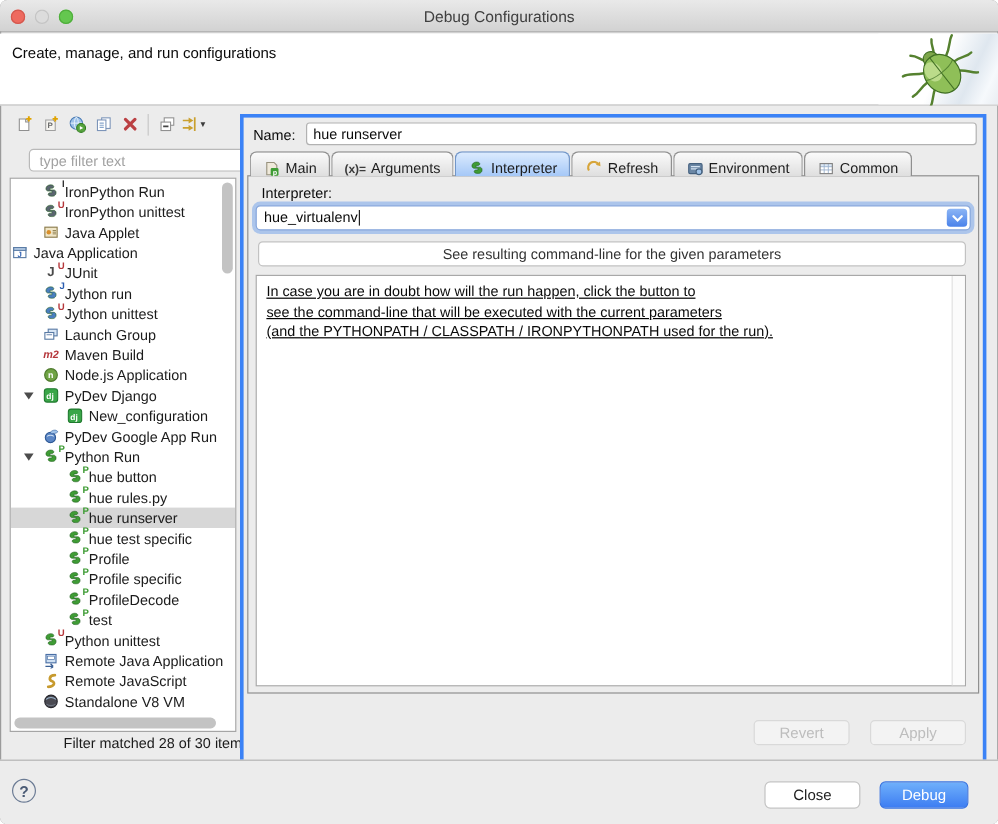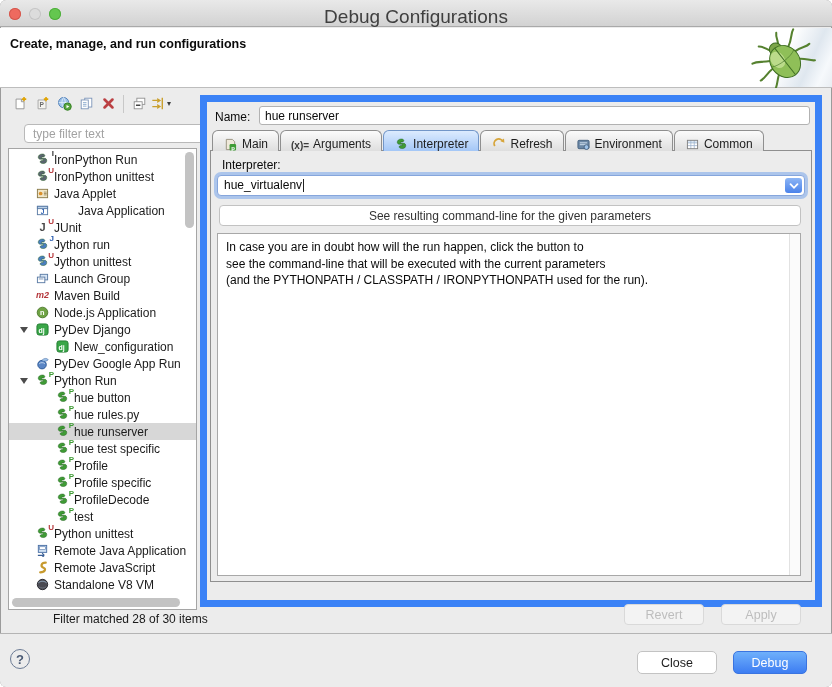--- a/index.html
+++ b/index.html
@@ -2,29 +2,29 @@
 <html><head>
 <meta charset="utf-8">
 <style>
   html,body{margin:0;padding:0;background:#ffffff;font-family:"Liberation Sans",sans-serif;}
   *{box-sizing:border-box;}
   .window{position:relative;width:832px;height:687px;background:#ececec;border-radius:6px;overflow:hidden;
           box-shadow:inset 0 0 0 1px #9b9b9b;}
   
   .titlebar{position:absolute;top:0;left:0;right:0;height:27px;
             background:linear-gradient(#e9e9e9,#d2d2d2);border-bottom:1px solid #a9a9a9;}
-  .title{position:absolute;left:0;right:0;top:6px;text-align:center;font-size:19px;color:#3f3f3f;}
+  .title{position:absolute;left:0;right:0;top:6px;text-align:center;font-size:13px;color:#3f3f3f;}
   .traffic{position:absolute;left:9px;top:8px;display:flex;gap:8px;}
   .tl{width:12px;height:12px;border-radius:50%;}
   .tl.red{background:#ee6a5f;box-shadow:inset 0 0 0 1px #d3584e;}
   .tl.gray{background:#dcdcdc;box-shadow:inset 0 0 0 1px #c4c4c4;}
   .tl.green{background:#64c74f;box-shadow:inset 0 0 0 1px #4fae3c;}
   
   .header{position:absolute;top:28px;left:0;right:0;height:60px;background:#fff;border-bottom:1px solid #bdbdbd;}
-  .header-title{padding:9px 0 0 10px;font-weight:bold;font-size:12.5px;color:#0a0a0a;}
+  .header-title{padding:9px 0 0 10px;font-weight:normal;font-size:12.5px;color:#0a0a0a;}
   .bug-wrap{position:absolute;right:0;top:0;width:100px;height:59px;
             background:linear-gradient(115deg,#ffffff 50%,#dfe7ef 74%,#f6f9fc 88%,#e9edf2 100%);
             display:flex;align-items:center;justify-content:center;}
   
   .main{position:absolute;top:88px;left:0;right:0;height:545px;}
   
   .toolbar{position:absolute;left:9px;top:5px;display:flex;align-items:center;}
   .tbtn{height:21px;min-width:22px;display:flex;align-items:center;justify-content:center;cursor:default;}
   .tsep{width:1px;height:18px;background:#c8c8c8;margin:0 4px;}
   .tcaret{font-size:8px;color:#3c3c3c;margin-left:1px;}
@@ -40,42 +40,42 @@
   .trow.selected{background:#d7d7d7;}
   .trow .lbl{margin-left:4px;}
   .tri{position:absolute;left:11px;top:6px;width:0;height:0;
        border-left:4.5px solid transparent;border-right:4.5px solid transparent;border-top:6px solid #4c4c4c;}
   .icn{position:relative;display:inline-flex;width:15px;height:14px;align-items:center;justify-content:center;flex:none;}
   .icn .sup{position:absolute;top:-3px;right:-4px;font-size:8px;line-height:8px;font-weight:bold;font-style:normal;}
   .vthumb{position:absolute;right:2px;top:3px;width:9px;height:76px;border-radius:5px;background:#c3c3c3;}
   .hthumb{position:absolute;left:3px;bottom:2px;height:9px;width:168px;border-radius:5px;background:#c3c3c3;}
   .filter-status{position:absolute;left:9px;top:524px;font-size:12px;color:#1a1a1a;margin-left:44px;}
   
-  .right{position:absolute;left:200px;top:7px;width:622px;height:512px;border:7px solid #3b82f6;background:#ececec;}
+  .right{position:absolute;left:200px;top:7px;width:622px;height:592px;border:3px solid #3b82f6;background:#ececec;}
   .name-label{position:absolute;left:8px;top:8px;font-size:12px;color:#0a0a0a;}
   .name-input{position:absolute;left:52px;top:4px;right:5px;height:19px;border:1px solid #b2b2b2;border-radius:3px;
               font-size:12px;padding:0 5px;background:#fff;color:#0a0a0a;outline:none;
               font-family:"Liberation Sans",sans-serif;}
   .tabs{position:absolute;left:5px;top:27px;height:22px;display:flex;align-items:flex-end;}
   .tab{display:flex;align-items:flex-end;gap:4px;height:21px;padding:0 10px;border:1px solid #8f8f8f;
        border-bottom:none;border-radius:6px 6px 0 0;background:linear-gradient(#fbfbfb,#dedede);
        margin-right:1px;font-size:12px;color:#1d1d1d;position:relative;z-index:1;cursor:default;}
   .tab.active{background:linear-gradient(#dcebfe,#a4c7f7);border-color:#7296c8;z-index:3;}
   .icontext{font-size:10px;color:#3a3a3a;font-weight:bold;}
   .tab-content{position:absolute;left:3px;right:3px;top:48px;height:432px;border:1px solid #8f8f8f;background:#ececec;}
   .interp-label{position:absolute;left:11px;top:7px;font-size:12px;color:#0a0a0a;}
   .combo{position:absolute;left:6px;right:6px;top:24px;height:21px;background:#fff;border:1px solid #86a6dc;
          border-radius:4px;box-shadow:0 0 0 3px rgba(120,165,235,.55);display:flex;align-items:center;
          padding:0 24px 0 6px;}
   .combo-text{font-size:12px;color:#0a0a0a;border-right:1px solid #222;line-height:13px;padding-right:1px;}
   .combo-btn{position:absolute;right:2px;top:2px;bottom:2px;width:17px;border-radius:3px;
              background:linear-gradient(#8cb5f5,#4a82ea);display:flex;align-items:center;justify-content:center;}
   .cmd-btn{position:absolute;left:8px;right:10px;top:54px;height:21px;border:1px solid #c2c2c2;border-radius:4px;
            background:#fff;font-size:12px;color:#333;font-family:"Liberation Sans",sans-serif;cursor:default;}
-  .info-area{position:absolute;left:6px;right:10px;top:82px;bottom:5px;background:#fff;border:1px solid #a8a8a8;}
+  .info-area{position:absolute;left:6px;right:10px;top:82px;bottom:5px;background:#fff;border:1px solid #a8a8a8;text-decoration:underline;}
   .info-text{padding:5px 8px;font-size:12px;line-height:16.5px;color:#0a0a0a;white-space:pre-line;}
   .info-gutter{position:absolute;top:0;bottom:0;right:0;width:11px;border-left:1px solid #e2e2e2;background:#fbfbfb;}
   .rp-buttons{position:absolute;right:14px;top:502px;display:flex;gap:17px;}
   .btn{height:21px;border-radius:4px;font-size:12.5px;font-family:"Liberation Sans",sans-serif;cursor:default;}
   .btn.disabled{background:#f3f3f3;border:1px solid #d9d9d9;color:#bdbdbd;width:80px;}
   
   .footer{position:absolute;top:633px;left:0;right:0;height:54px;border-top:1px solid #b4b4b4;background:#ececec;}
   .help-btn{position:absolute;left:10px;top:15px;width:20px;height:20px;border:1.5px solid #6b7b94;border-radius:50%;
             color:#4a5a74;display:flex;align-items:center;justify-content:center;font-size:13px;font-weight:bold;}
   .close-btn{position:absolute;left:637px;top:17px;width:80px;height:23px;background:#fff;
@@ -212,21 +212,21 @@
           <div class="trow" style="padding-left: 26px;">
             <span class="icn">
               <svg viewBox="0 0 14 14" width="13" height="13">
                 <rect x="1.5" y="2.5" width="11" height="9" fill="#f0e6c8" stroke="#8a7a4a"></rect>
                 <circle cx="5" cy="7" r="2" fill="#d98f2b"></circle>
                 <path d="M8.5 5.5h3M8.5 7h3M8.5 8.5h3" stroke="#8a7a4a" stroke-width="0.8"></path>
               </svg>
             </span>
             <span class="lbl">Java Applet</span>
           </div>
-          <div class="trow" style="padding-left: 26px; gap: 24px;">
+          <div class="trow" style="">
             <span class="icn">
               <svg viewBox="0 0 14 14" width="13" height="13">
                 <rect x="1.5" y="2.5" width="11" height="9" fill="#fff" stroke="#5a7ba5"></rect>
                 <rect x="1.5" y="2.5" width="11" height="2.5" fill="#b8cfe8" stroke="#5a7ba5"></rect>
                 <text x="5" y="10.8" font-size="7" fill="#2a5db0" font-weight="bold">J</text>
               </svg>
             </span>
             <span class="lbl">Java Application</span>
           </div>
           <div class="trow" style="padding-left: 26px;">

